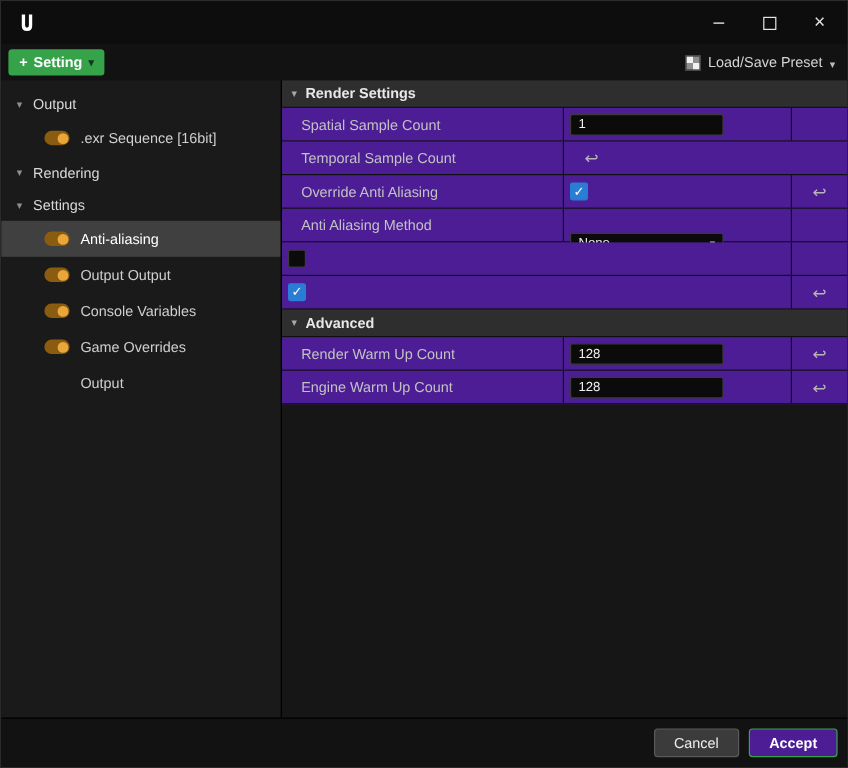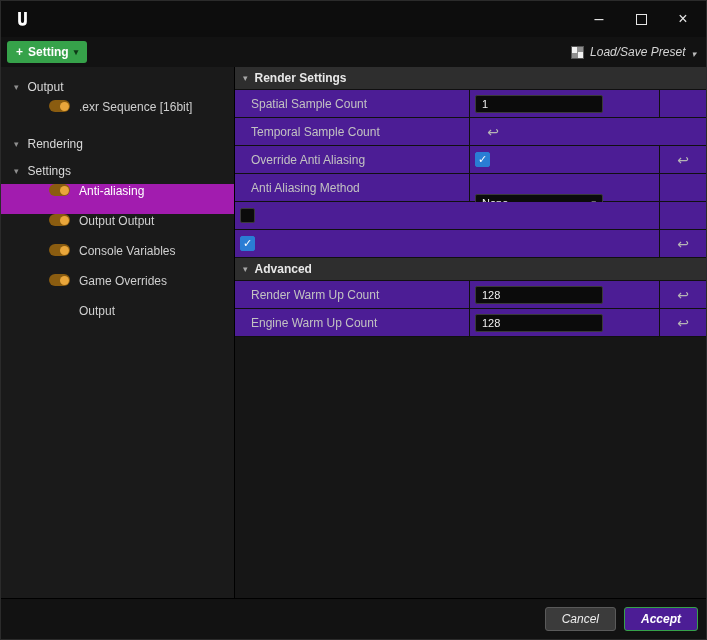--- a/index.html
+++ b/index.html
@@ -8,49 +8,49 @@
 
   .titlebar{height:36px;flex:0 0 36px;display:flex;align-items:center;background:#0d0d0d;padding:0 2px 0 12px;}
   .logo-icon{display:flex;align-items:center;}
   .win-controls{margin-left:auto;display:flex;}
   .win-btn{width:42px;height:32px;display:flex;align-items:center;justify-content:center;color:#e6e6e6;font-size:16px;cursor:default;}
   .max-square{width:9px;height:9px;border:1px solid #e6e6e6;display:inline-block;}
 
   .toolbar{height:30px;flex:0 0 30px;display:flex;align-items:center;background:#121212;padding:0 10px 0 6px;}
   .setting-btn{display:flex;align-items:center;gap:5px;background:#36a24a;border-radius:3px;padding:4px 9px;color:#fff;font-weight:bold;font-size:12px;cursor:default;}
   .setting-btn .chev{color:#0e3816;}
-  .preset-btn{margin-left:auto;display:flex;align-items:flex-end;gap:6px;color:#d4d4d4;font-size:12px;font-style:italic;}
+  .preset-btn{margin-left:auto;display:flex;align-items:flex-end;gap:6px;color:#d4d4d4;font-size:12px;}
   .checker{width:13px;height:13px;background:conic-gradient(#8f8f8f 0 25%,#f2f2f2 0 50%,#8f8f8f 0 75%,#f2f2f2 0);border:1px solid #555;box-sizing:border-box;}
   .chev{font-size:9px;color:#bbb;}
 
   .content{flex:1;display:flex;min-height:0;}
   .sidebar{width:233px;flex:0 0 233px;background:#1a1a1a;padding-top:6px;box-sizing:border-box;overflow:hidden;}
   .sb-group{height:27px;display:flex;align-items:center;gap:9px;padding-left:13px;color:#d9d9d9;font-size:12px;}
   .sb-group .arrow{font-size:9px;color:#8f8f8f;}
-  .sb-item{height:30px;display:flex;gap:9px;padding-left:48px;color:#cfcfcf;font-size:12px;}
-  .sb-item.selected{background:#a21caf;color:#fff;}
+  .sb-item{height:30px;display:flex;align-items:center;gap:9px;padding-left:36px;color:#cfcfcf;font-size:12px;}
+  .sb-item.selected{background:#404040;color:#fff;}
   .toggle{width:21px;height:12px;border-radius:7px;background:#8a5c10;position:relative;flex:0 0 auto;}
   .toggle::after{content:"";position:absolute;top:1.5px;right:1.5px;width:9px;height:9px;border-radius:50%;background:#e9a63b;}
   .toggle-spacer{width:21px;height:12px;flex:0 0 auto;}
 
   .main{flex:1;background:#161616;border-left:1px solid #000;display:flex;flex-direction:column;min-width:0;}
   .sec-header{height:22px;flex:0 0 22px;display:flex;align-items:center;gap:7px;background:#2e2e2e;padding-left:8px;color:#e8e8e8;font-weight:bold;font-size:12px;border-bottom:1px solid #101010;}
   .sec-header .arrow{font-size:9px;color:#a8a8a8;font-weight:normal;}
   .prop-row{height:27px;flex:0 0 27px;display:flex;align-items:stretch;background:#4c1d95;border-bottom:1px solid #101010;}
   .prop-label{flex:0 0 235px;display:flex;align-items:center;padding-left:16px;color:#c2c2c2;border-right:1px solid #101010;box-sizing:border-box;}
   .prop-control{flex:1;display:flex;align-items:center;padding-left:5px;border-right:1px solid #101010;}
   .prop-reset{flex:0 0 46px;display:flex;align-items:center;justify-content:center;color:#b5b5b5;font-size:14px;}
   .field{width:128px;height:18px;background:#0b0b0b;border:1px solid #3a3a3a;border-radius:2px;color:#f0f0f0;font-family:"Liberation Sans",sans-serif;font-size:11px;padding:0 6px;box-sizing:border-box;}
   .select{width:128px;height:18px;background:#0b0b0b;border:1px solid #3a3a3a;border-radius:2px;color:#f0f0f0;font-size:11px;padding:0 6px;display:flex;align-items:center;justify-content:space-between;box-sizing:border-box;cursor:default;margin-top:31px;}
   .checkbox{width:15px;height:15px;border-radius:2px;background:#0b0b0b;border:1px solid #3a3a3a;display:flex;align-items:center;justify-content:center;font-size:11px;color:#fff;box-sizing:border-box;cursor:default;}
   .checkbox.checked{background:#2a7dd4;border-color:#2a7dd4;}
   .reset-arrow{cursor:default;}
 
   .footer{height:40px;flex:0 0 40px;display:flex;align-items:center;justify-content:flex-end;gap:8px;background:#121212;border-top:1px solid #000;padding:0 8px;}
-  .btn{height:24px;display:flex;align-items:center;justify-content:center;border-radius:3px;font-size:12px;padding:0 16px;box-sizing:border-box;cursor:default;font-style:italic;}
+  .btn{height:24px;display:flex;align-items:center;justify-content:center;border-radius:3px;font-size:12px;padding:0 16px;box-sizing:border-box;cursor:default;}
   .btn-cancel{background:#3b3b3b;border:1px solid #5a5a5a;color:#eee;}
   .btn-accept{background:#4c1d95;border:1px solid #36a24a;color:#fff;font-weight:bold;}
 </style>
 </head>
 <body>
 
 <div class="window">
 
   <div class="titlebar">
     <span class="logo-icon">

